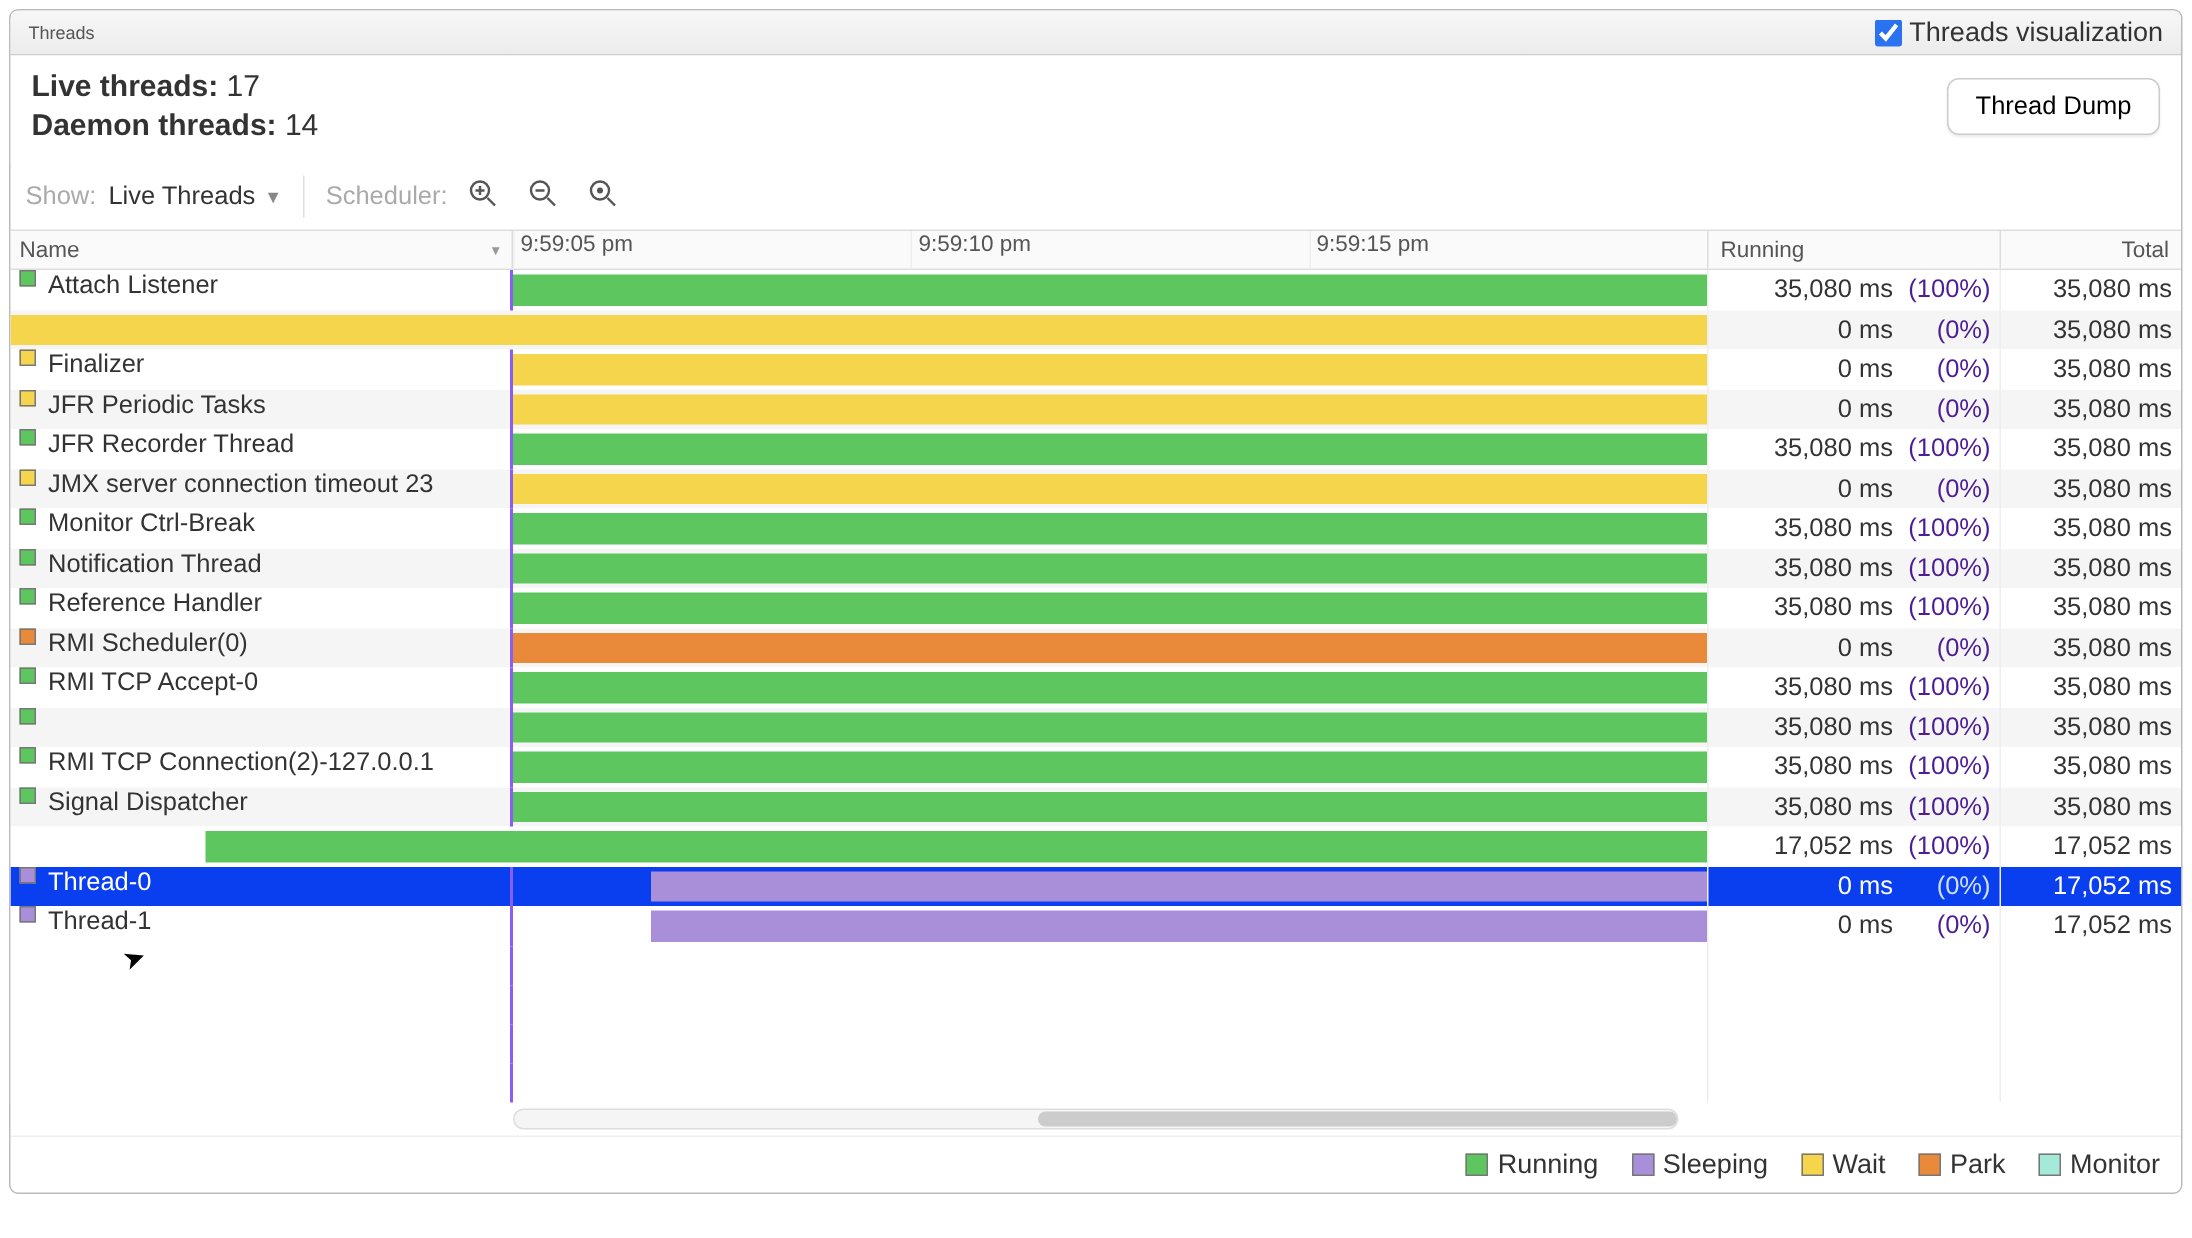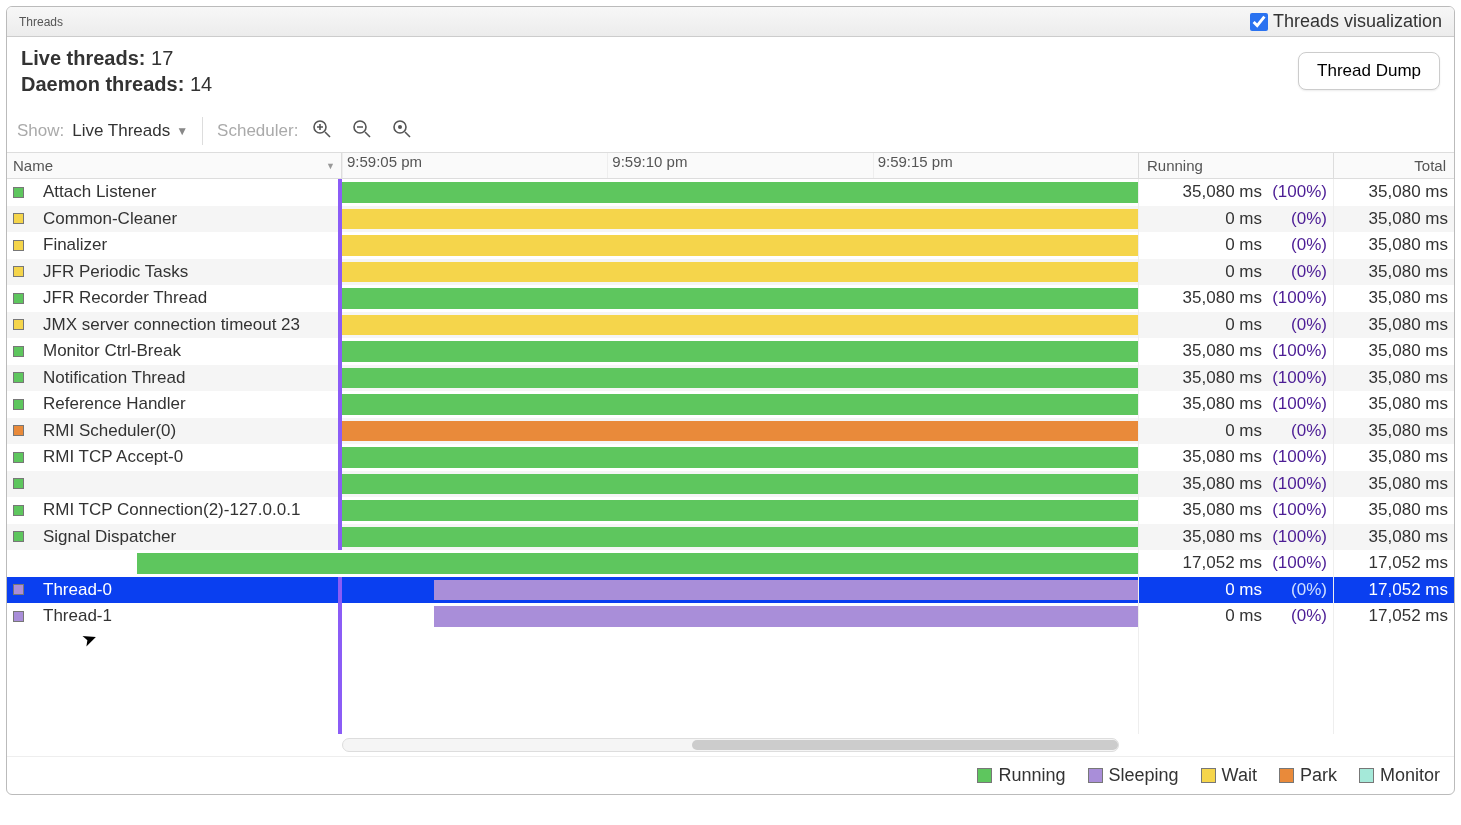--- a/index.html
+++ b/index.html
@@ -28,21 +28,21 @@
 .col-tl { flex: 1; position: relative; padding: 4px 0; border-right: 1px solid #ddd; }
 .col-run { width: 195px; padding: 4px 8px; border-right: 1px solid #ddd; }
 .col-tot { width: 120px; padding: 4px 8px; text-align: right; }
 .tllabels { display: flex; position: absolute; inset:0; }
 .tllabels div { flex: 1; text-align: left; padding-left: 4px; border-left: 1px solid #eee; font-size: 15px;}
 .rows { }
 .row { display: flex; height: 26.5px; align-items: stretch; font-size: 17px; }
 .row.even { background: #fff; }
 .row.odd { background: #f5f5f5; }
 .row.sel { background: #0a3ff0; color: #fff; }
-.row .name { width: 335px; display: flex; align-items: center; gap: 19px; padding-left: 6px; border-right: 4px solid #8b5cf6; white-space: nowrap; }
+.row .name { width: 335px; display: flex; gap: 8px; padding-left: 6px; border-right: 2px solid #8b5cf6; white-space: nowrap; }
 .row .swatch { width: 11px; height: 11px; border: 1px solid #777; flex-shrink:0; }
 .row .tl { flex: 1; position: relative; border-right: 1px solid #eee; }
 .row .bar { position: absolute; top: 3px; bottom: 3px; }
 .row .run { width: 195px; display: flex; justify-content: flex-end; align-items: center; gap: 10px; padding-right: 6px; border-right: 1px solid #eee; }
 .row .run .pct { color: #4c1d95; width: 55px; text-align:right; }
 .row.sel .run .pct { color: #cfe0ff; }
 .row .tot { width: 120px; display: flex; justify-content: flex-end; align-items: center; padding-right: 6px; }
 .hscroll { margin: 4px 335px 4px 335px; height: 14px; border:1px solid #ddd; border-radius:7px; background:#f5f5f5; position:relative;}
 .hscroll .thumb { position:absolute; top:1px; bottom:1px; background:#ccc; border-radius:6px;}
 .legend { display: flex; justify-content: flex-end; gap: 22px; padding: 8px 14px; font-size: 18px; border-top:1px solid #eee; }
@@ -131,24 +131,20 @@
           </div>
           <div class="run">
             <span>35,080 ms</span>
             <span class="pct">(100%)</span>
           </div>
           <div class="tot">
             <span>35,080 ms</span>
           </div>
         </div>
         <div class="row odd">
-          <div class="name">
-            <span class="swatch" style="background:#f5d54b"></span>
-            <span>Common-Cleaner</span>
-          </div>
           <div class="tl">
             <div class="bar" style="left:0%;width:100%;background:#f5d54b;"></div>
           </div>
           <div class="run">
             <span>0 ms</span>
             <span class="pct">(0%)</span>
           </div>
           <div class="tot">
             <span>35,080 ms</span>
           </div>

